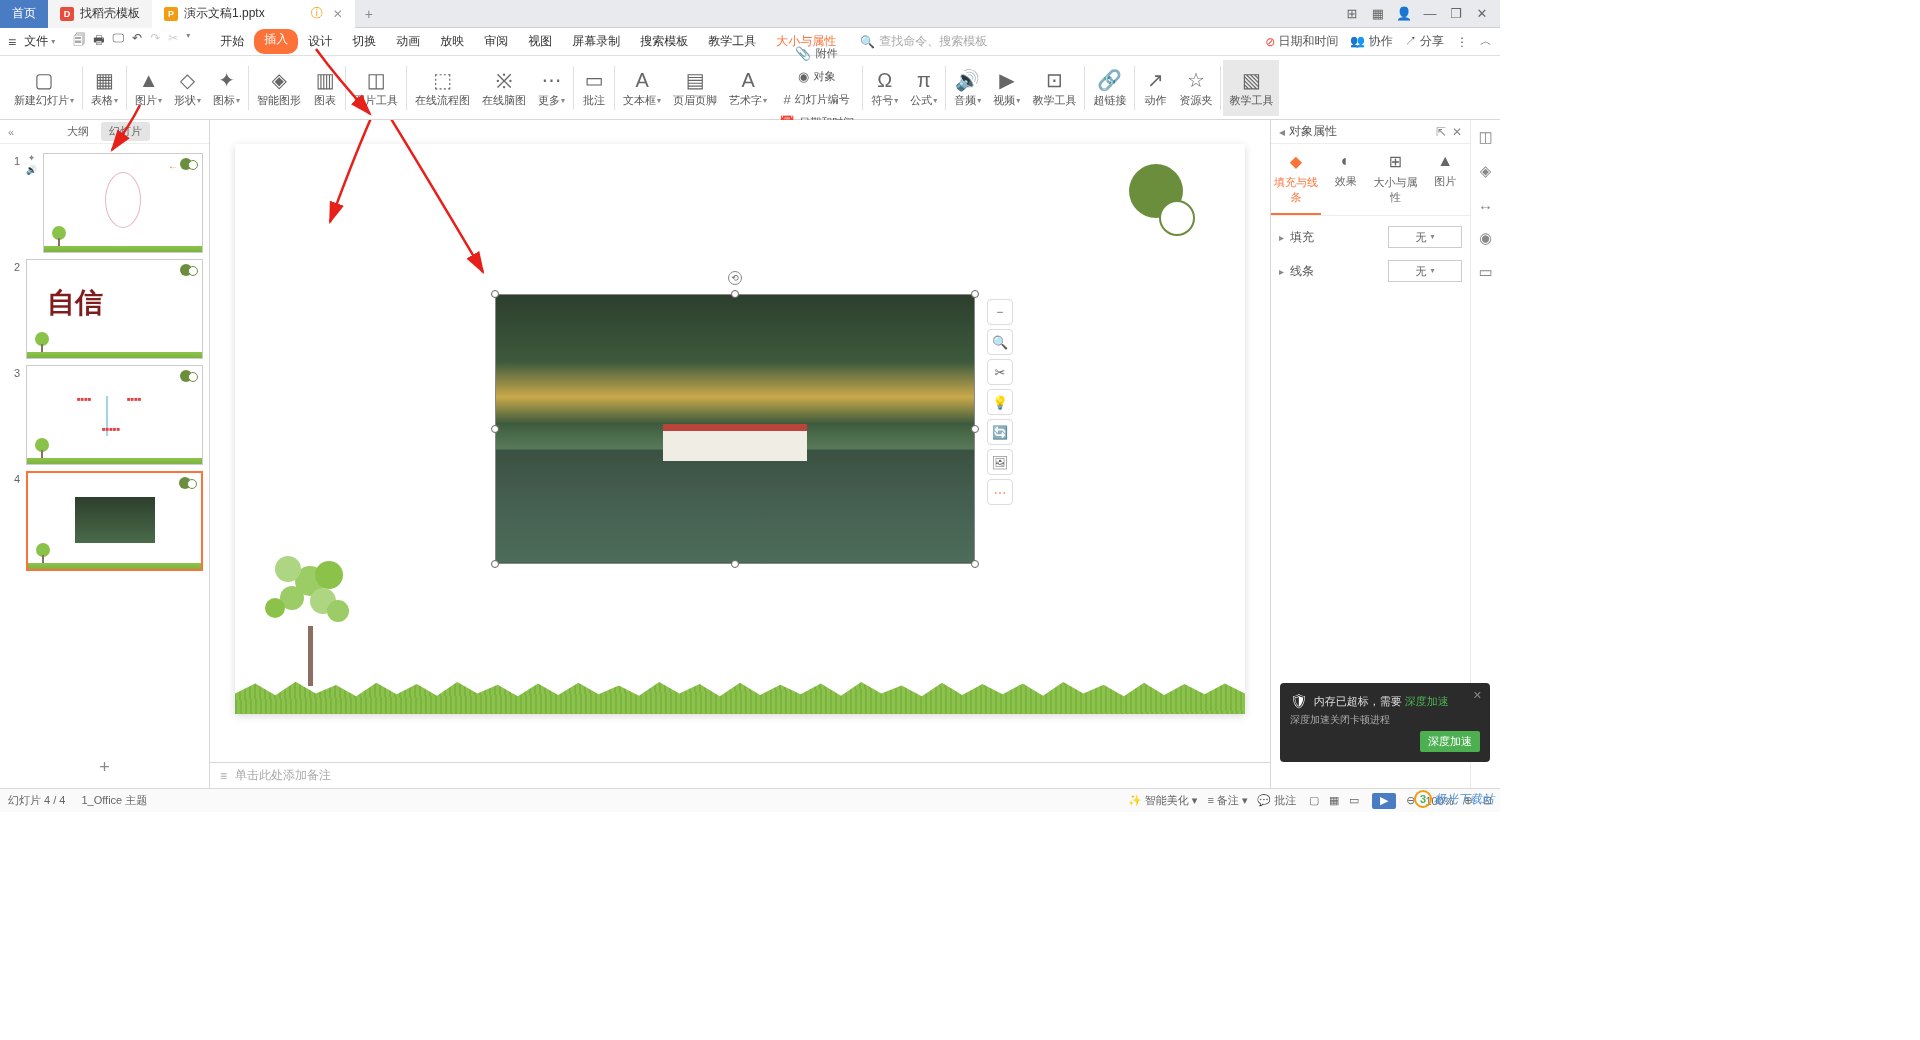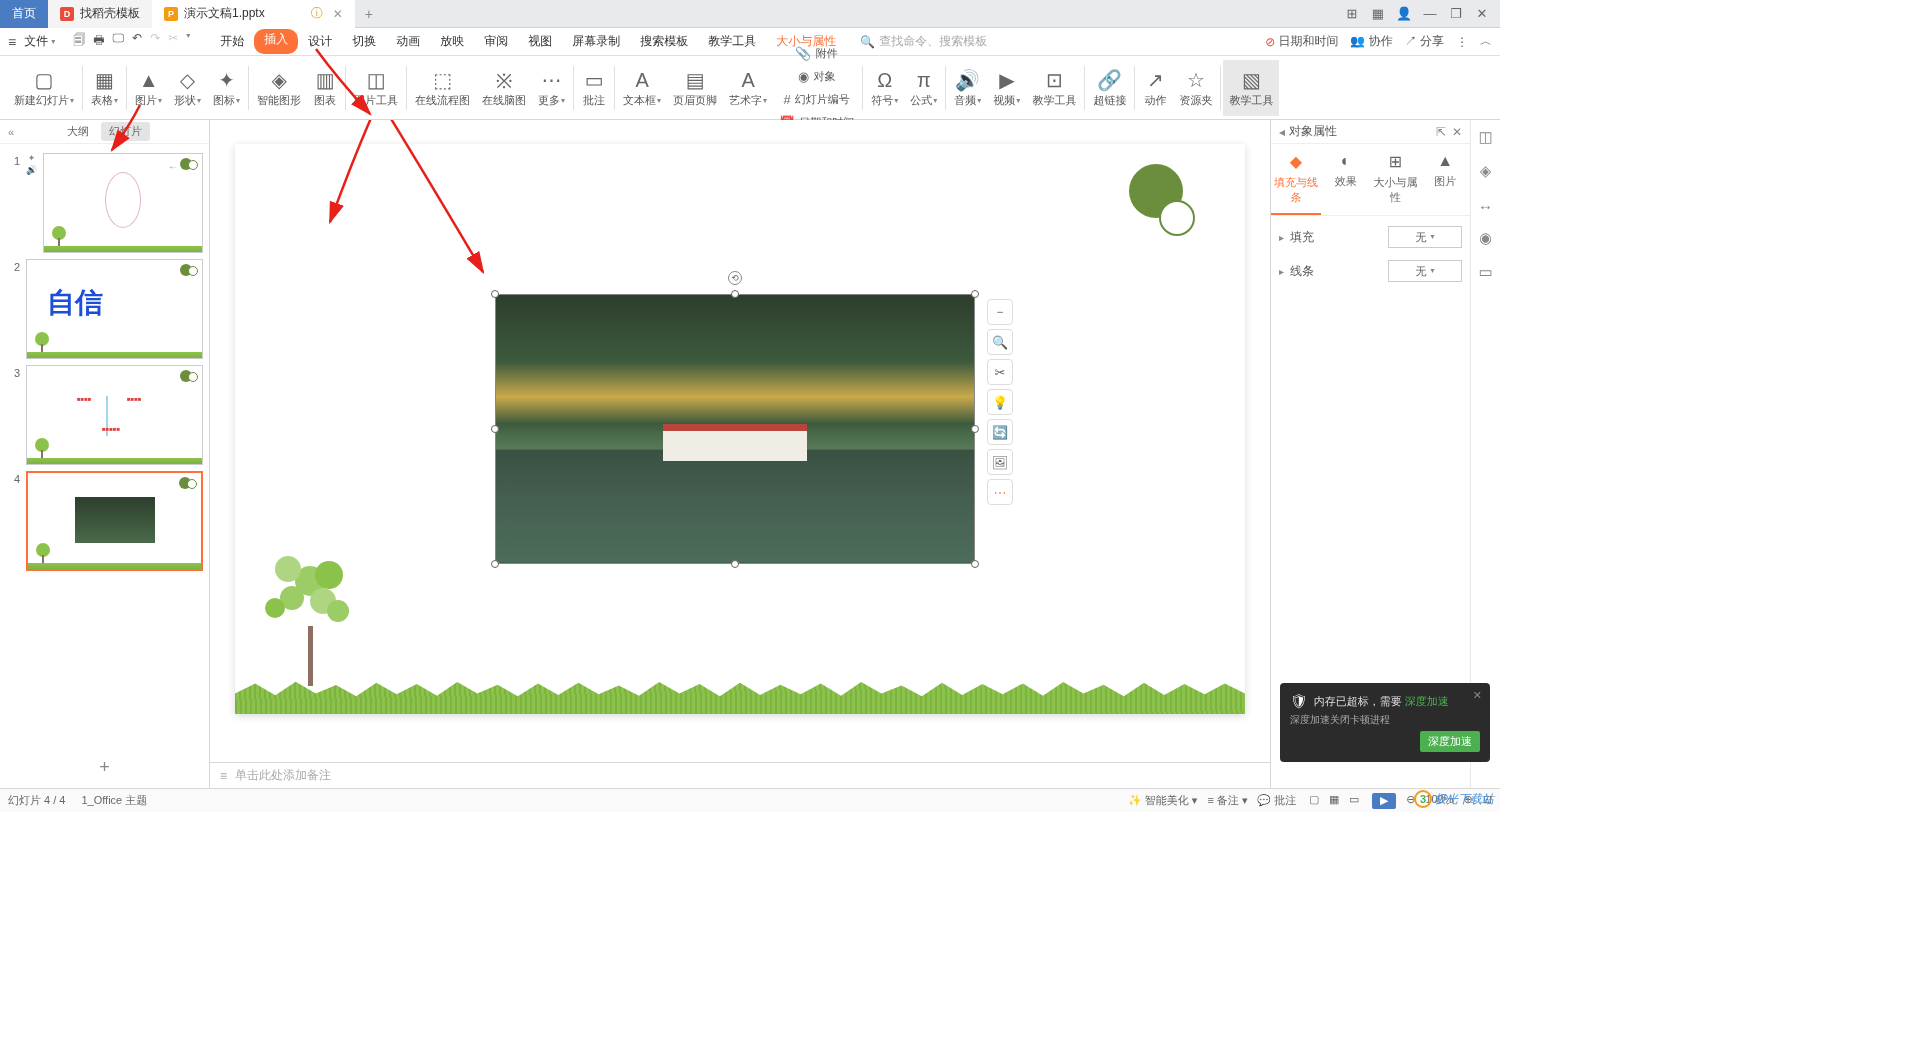--- a/index.html
+++ b/index.html
@@ -117,41 +117,41 @@
 .prop-row .arrow-icon { color: #888; font-size: 10px; }
 .prop-row .plabel { font-size: 12px; color: #555; }
 .prop-select { margin-left: auto; width: 74px; height: 22px; border: 1px solid #ccc; font-size: 11px; text-align: center; line-height: 20px; color: #666; display:flex; align-items:center; justify-content:center; gap:4px;}
 
 
 .right-sidebar { width: 30px; border-left: 1px solid #e8e8e8; display: flex; flex-direction: column; align-items: center; padding-top: 8px; gap: 16px; color: #888; }
 .right-sidebar span { cursor: pointer; font-size: 15px; }
 
 
 .status-bar { height: 24px; border-top: 1px solid #d8d8d8; display: flex; align-items: center; padding: 0 8px; font-size: 11px; color: #666; background: #fafafa; }
-.status-right { margin-left: auto; display: flex; gap: 10px; }
+.status-right { margin-left: auto; display: flex; align-items: center; gap: 10px; }
 .status-right .play-btn { background: #4a7cc4; color: #fff; width: 24px; height: 16px; display: flex; align-items: center; justify-content: center; border-radius: 2px; }
 .view-icons { display: flex; gap: 4px; }
 .view-icons span { width: 16px; text-align: center; cursor: pointer; }
 
 
 .toast { position: absolute; bottom: 50px; right: 10px; width: 210px; background: #2b2b2b; color: #ddd; padding: 10px; border-radius: 4px; font-size: 11px; }
 .toast .t-head { display: flex; align-items: center; gap: 6px; margin-bottom: 4px; }
 .toast .shield { color: #fff; font-size: 14px; }
 .toast .highlight { color: #4caf50; }
 .toast .t-close { position: absolute; top: 6px; right: 8px; color: #888; cursor: pointer; }
 .toast .t-btn { background: #4caf50; color: #fff; padding: 3px 8px; border-radius: 2px; float: right; margin-top: 4px; cursor: pointer; }
 .toast .t-sub { font-size: 10px; color: #aaa; }
 
 
 .watermark { position: absolute; bottom: 4px; right: 6px; font-size: 12px; color: #4a90d9; display: flex; align-items: center; gap: 2px; font-style: italic; z-index:5;}
 .watermark .circle { width: 18px; height: 18px; border: 2px solid #f39c12; border-radius: 50%; display: inline-flex; align-items: center; justify-content: center; color: #4caf50; font-weight: bold; font-style: normal; font-size: 11px; }
 
 
 .thumb-person{position:absolute; top:18px; left:50%; transform:translateX(-50%); width:36px; height:56px; border:1px solid #e8b4c4; border-radius:50%;}
-.thumb-text-big{position:absolute; top:24px; left:20px; font-size:28px; font-weight:bold; color:#1d4ed8;}
+.thumb-text-big{position:absolute; top:24px; left:20px; font-size:28px; font-weight:bold; color:#7f1d1d;}
 .thumb-diagram{position:absolute; top:20px; left:30px; right:30px; bottom:24px;}
 .thumb-micro{position:absolute; top:24px; left:50%; transform:translateX(-50%); width:80px; height:46px; background:linear-gradient(#2d3e2d, #4a6b4a);}
 
 .foliage span:nth-child(1){width:30px;height:30px;top:10px;left:30px;background:#9ccc65;}
 .foliage span:nth-child(2){width:26px;height:26px;top:0;left:10px;background:#aed581;}
 .foliage span:nth-child(3){width:28px;height:28px;top:5px;left:50px;background:#8bc34a;}
 .foliage span:nth-child(4){width:24px;height:24px;top:30px;left:15px;background:#9ccc65;}
 .foliage span:nth-child(5){width:26px;height:26px;top:32px;left:45px;background:#aed581;}
 .foliage span:nth-child(6){width:20px;height:20px;top:42px;left:0;background:#8bc34a;}
 .foliage span:nth-child(7){width:22px;height:22px;top:44px;left:62px;background:#9ccc65;}

